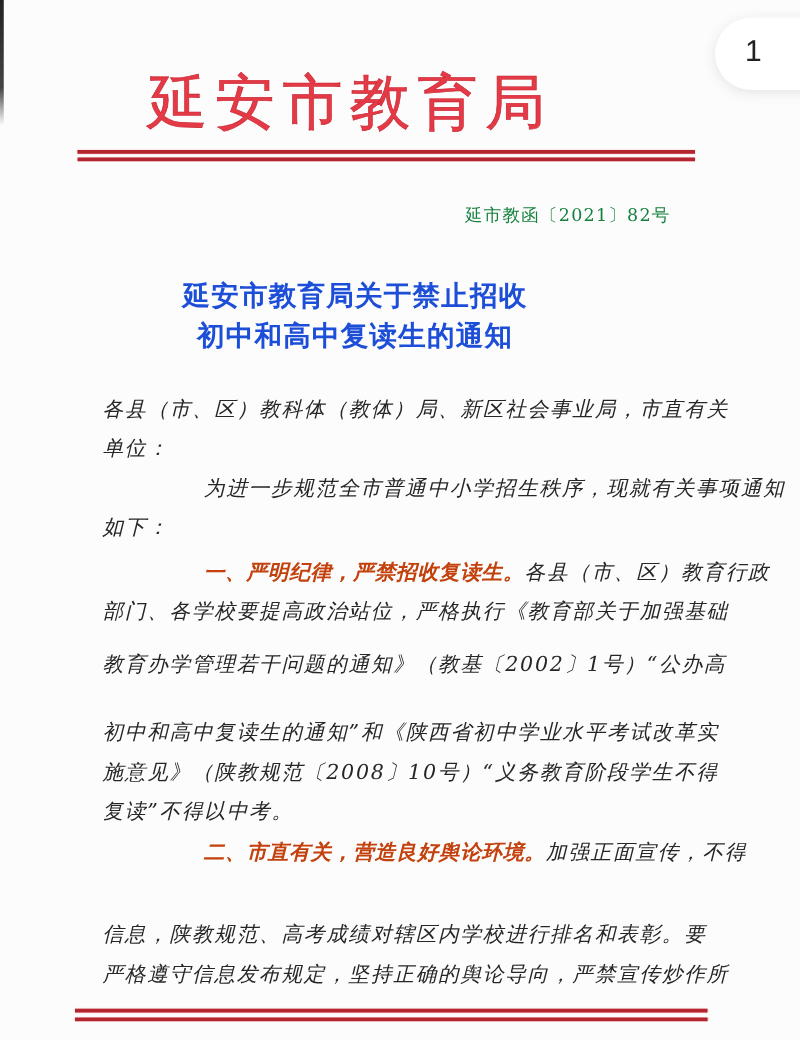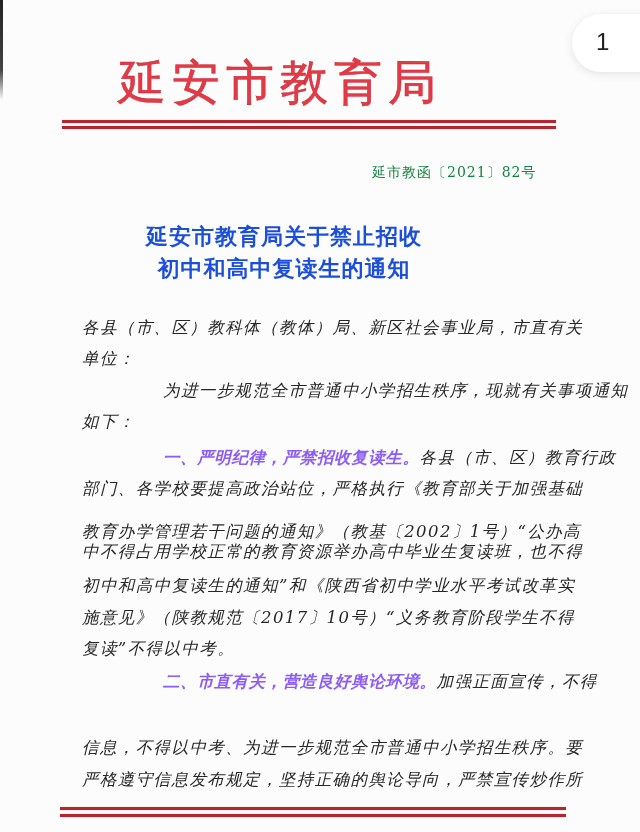--- a/index.html
+++ b/index.html
@@ -95,21 +95,21 @@
       letter-spacing: 1.4px;
       font-style: italic;
     }
     .body-line.indent {
       left: 118px;
       margin-left: 45px;
     }
     .body-line b {
       font-family: "DejaVu Sans", sans-serif;
       font-weight: bold;
-      color: #8b5cf6;
+      color: #c2410c;
       letter-spacing: 0.6px;
     }
   </style>
 </head>
 <body>
 
 <div class="page">
 
   <div class="left-edge"></div>
 
@@ -131,27 +131,26 @@
   <div class="body-line" style="top:348px;">单位：</div>
 
   <div class="body-line indent" style="top:380px;">为进一步规范全市普通中小学招生秩序，现就有关事项通知</div>
   <div class="body-line" style="top:411px;">如下：</div>
 
   <div class="body-line indent" style="top:447px;">
     <b>一、严明纪律，严禁招收复读生。</b><span>各县（市、区）教育行政</span>
   </div>
   <div class="body-line" style="top:478px;">部门、各学校要提高政治站位，严格执行《教育部关于加强基础</div>
   <div class="body-line" style="top:521px;">教育办学管理若干问题的通知》（教基〔2002〕1号）“公办高</div>
-  <div class="body-line" style="top:541px;">中不得占用学校正常的教育资源举办高中毕业生复读班，也不得</div>
   <div class="body-line" style="top:575px;">初中和高中复读生的通知”和《陕西省初中学业水平考试改革实</div>
-  <div class="body-line" style="top:607px;">施意见》（陕教规范〔2017〕10号）“义务教育阶段学生不得</div>
+  <div class="body-line" style="top:607px;">施意见》（陕教规范〔2008〕10号）“义务教育阶段学生不得</div>
   <div class="body-line" style="top:638px;">复读”不得以中考。</div>
 
   <div class="body-line indent" style="top:671px;">
     <b>二、市直有关，营造良好舆论环境。</b><span>加强正面宣传，不得</span>
   </div>
-  <div class="body-line" style="top:737px;">信息，不得以中考、为进一步规范全市普通中小学招生秩序。要</div>
+  <div class="body-line" style="top:737px;">信息，陕教规范、高考成绩对辖区内学校进行排名和表彰。要</div>
   <div class="body-line" style="top:769px;text-align:center;">严格遵守信息发布规定，坚持正确的舆论导向，严禁宣传炒作所</div>
 
   <div class="redline" style="left:60px; top:807px; width:506px;"></div>
   <div class="redline" style="left:60px; top:814px; width:506px;"></div>
 
 </div>
 
 </body></html>

